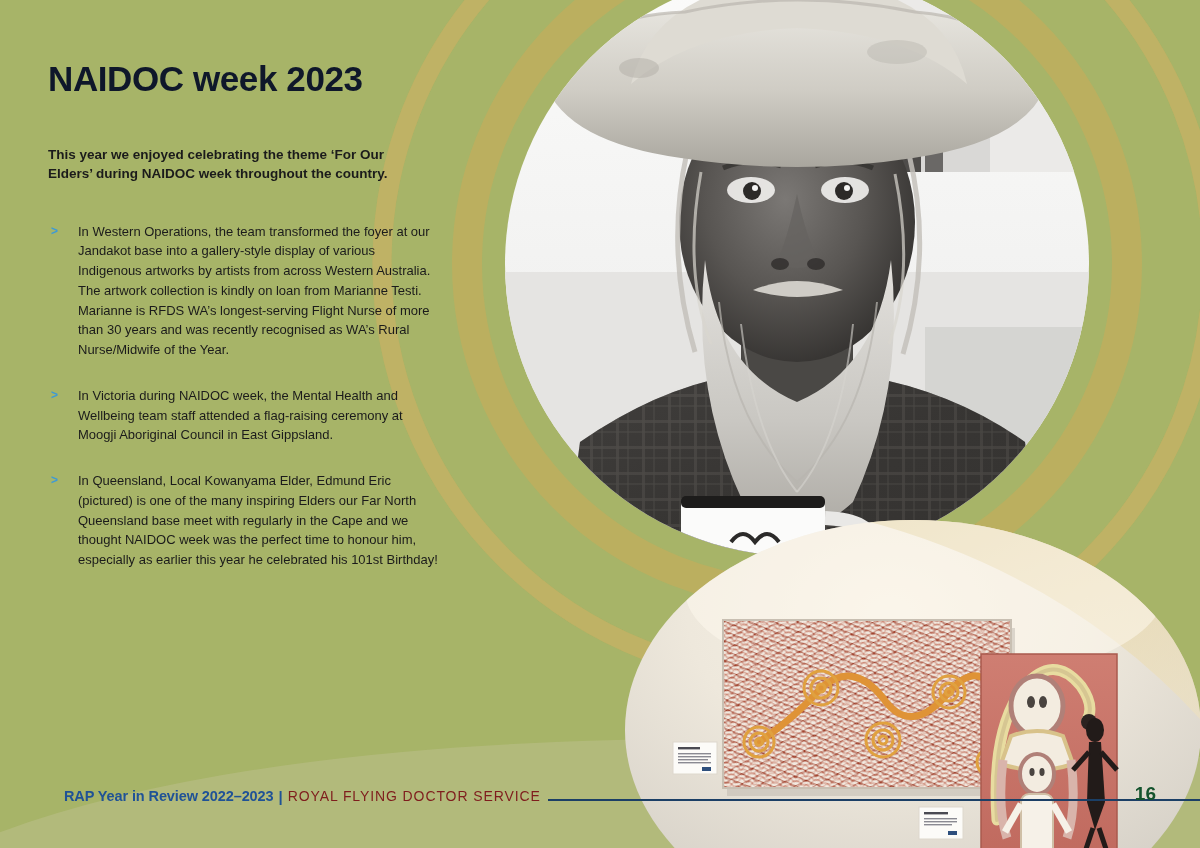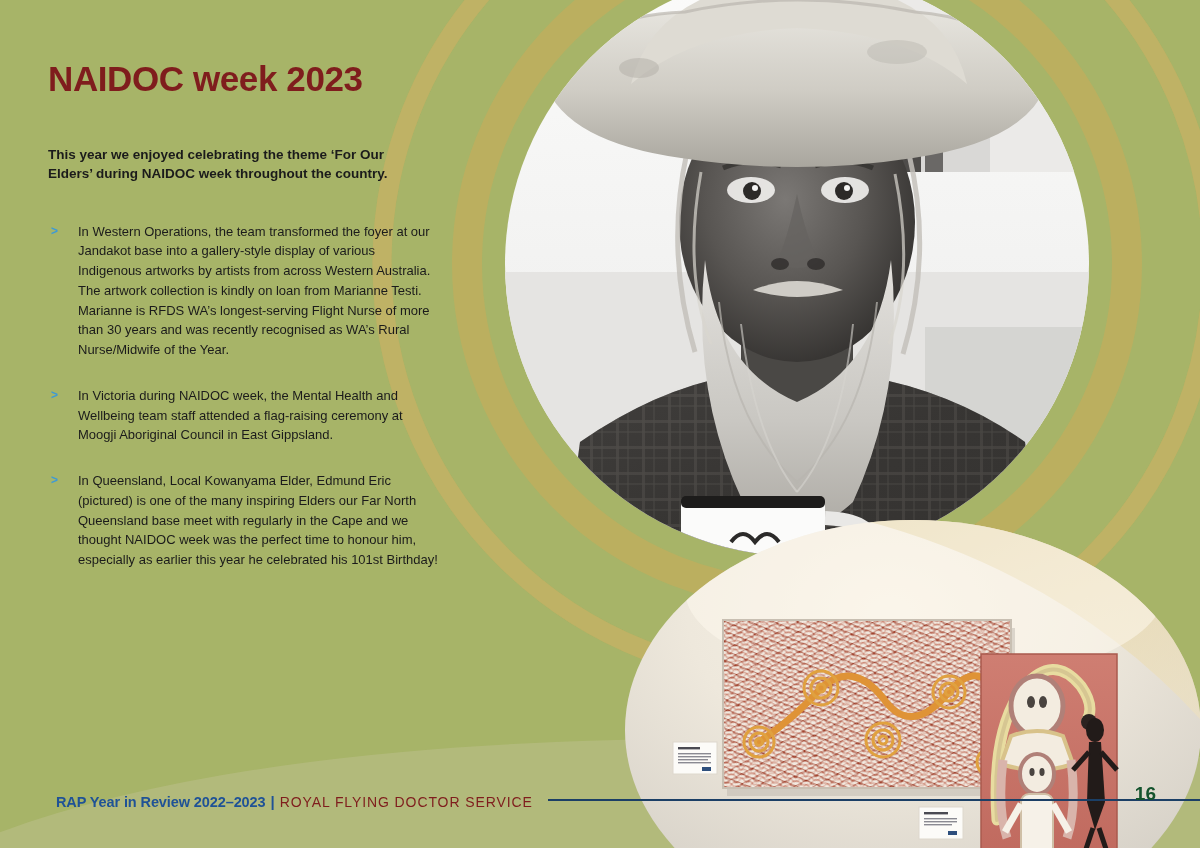--- a/index.html
+++ b/index.html
@@ -35,21 +35,21 @@
     position: absolute;
     left: 48px;
     top: 60px;
     width: 392px;
     z-index: 5;
   }
 
   .page-title {
     font-size: 35px;
     font-weight: bold;
-    color: #7f1d1d;
+    color: #0f172a;
     letter-spacing: -0.4px;
     line-height: 1.1;
     margin: 0 0 46px 0;
   }
 
   .intro {
     font-size: 13.5px;
     font-weight: bold;
     color: #1b1b1b;
     line-height: 1.45;
@@ -102,27 +102,27 @@
     width: 576px;
     height: 420px;
     border-radius: 50%;
     overflow: hidden;
     z-index: 4;
   }
 
   
   .footer {
     position: absolute;
-    left: 56px;
+    left: 64px;
     bottom: 38px;
     right: 0;
     height: 22px;
     z-index: 8;
     display: flex;
-    align-items: flex-end;
+    align-items: flex-start;
   }
 
   .footer-title {
     font-size: 14.5px;
     font-weight: bold;
     color: #1f5296;
     white-space: nowrap;
     letter-spacing: -0.1px;
   }
   .footer-divider {

